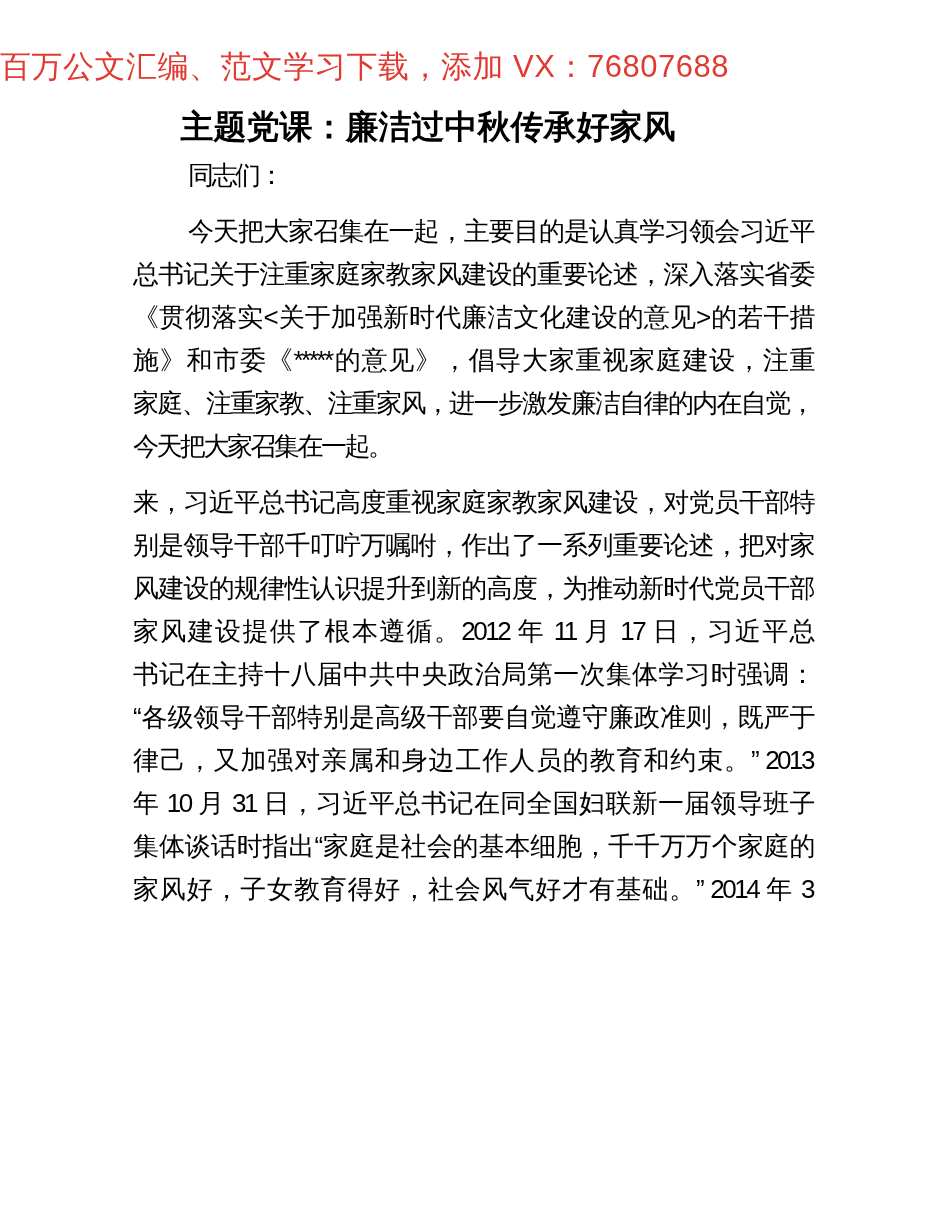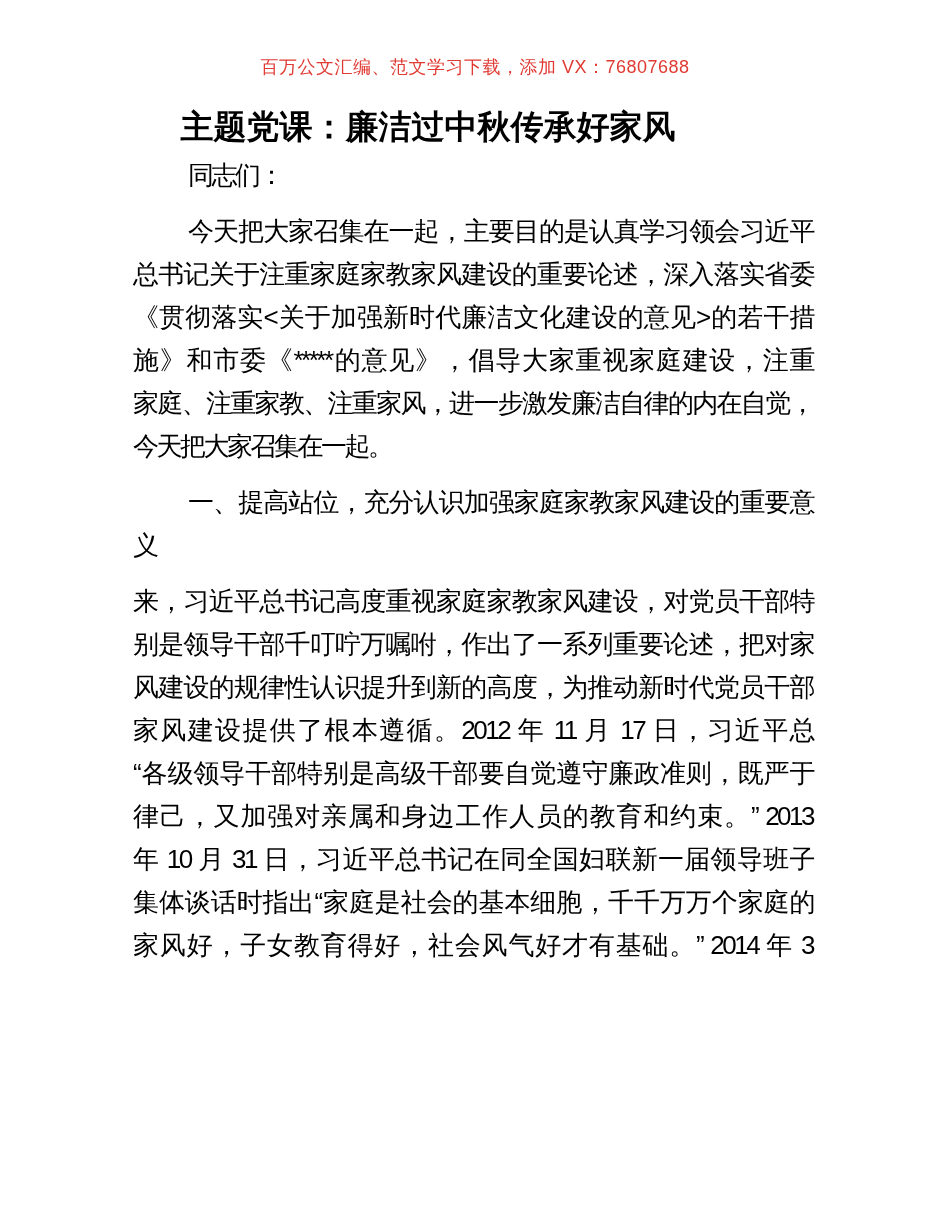--- a/index.html
+++ b/index.html
@@ -6,22 +6,21 @@
   body {
     width: 950px; height: 1230px;
     background: #ffffff;
     position: relative;
     overflow: hidden;
     font-family: "Liberation Sans", "DejaVu Sans", sans-serif;
     color: #000000;
   }
   .banner {
     position: absolute; top: 52px; left: 0; width: 950px;
-    text-align: center;
-    font-size: 18px; line-height: 30px;
+    font-size: 31px; line-height: 30px;
     letter-spacing: 0.5px;
   }
   .doc-title {
     position: absolute; top: 102px; left: 0; width: 856px;
     text-align: center;
     font-size: 33px; line-height: 50px;
     font-weight: bold;
     letter-spacing: 0px;
   }
   .body-col {
@@ -46,28 +45,25 @@
       <div class="line first">同志们：</div>
     </div>
     <div class="para body">
       <div class="line first full">今天把大家召集在一起，主要目的是认真学习领会习近平</div>
       <div class="line full">总书记关于注重家庭家教家风建设的重要论述，深入落实省委</div>
       <div class="line full">《贯彻落实&lt;关于加强新时代廉洁文化建设的意见&gt;的若干措</div>
       <div class="line full">施》和市委《*****的意见》，倡导大家重视家庭建设，注重</div>
       <div class="line full">家庭、注重家教、注重家风，进一步激发廉洁自律的内在自觉，</div>
       <div class="line">今天把大家召集在一起。</div>
     </div>
-    <div class="para heading">
-      <div class="line first full">一、提高站位，充分认识加强家庭家教家风建设的重要意</div>
-      <div class="line">义</div>
-    </div>
     <div class="para body">
       <div class="line full">来，习近平总书记高度重视家庭家教家风建设，对党员干部特</div>
       <div class="line full">别是领导干部千叮咛万嘱咐，作出了一系列重要论述，把对家</div>
       <div class="line full">风建设的规律性认识提升到新的高度，为推动新时代党员干部</div>
       <div class="line full">家风建设提供了根本遵循。2012 年 11 月 17 日，习近平总</div>
+      <div class="line full">书记在主持十八届中共中央政治局第一次集体学习时强调：</div>
       <div class="line full">“各级领导干部特别是高级干部要自觉遵守廉政准则，既严于</div>
       <div class="line full">律己，又加强对亲属和身边工作人员的教育和约束。” 2013</div>
       <div class="line full">年 10 月 31 日，习近平总书记在同全国妇联新一届领导班子</div>
       <div class="line full">集体谈话时指出“家庭是社会的基本细胞，千千万万个家庭的</div>
       <div class="line full">家风好，子女教育得好，社会风气好才有基础。” 2014 年 3</div>
     </div>
   </div>
 
 </body></html>

